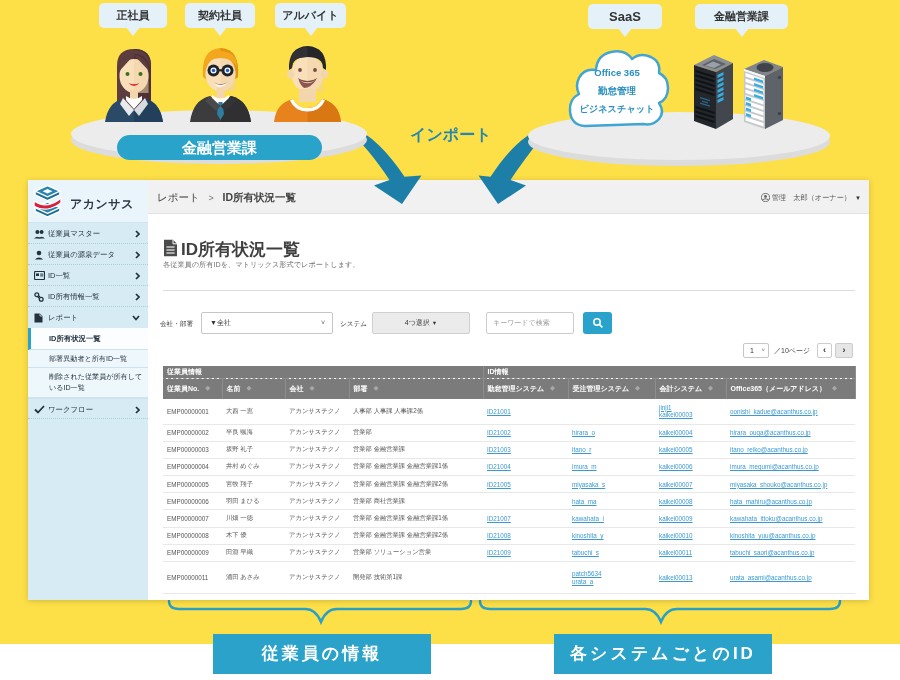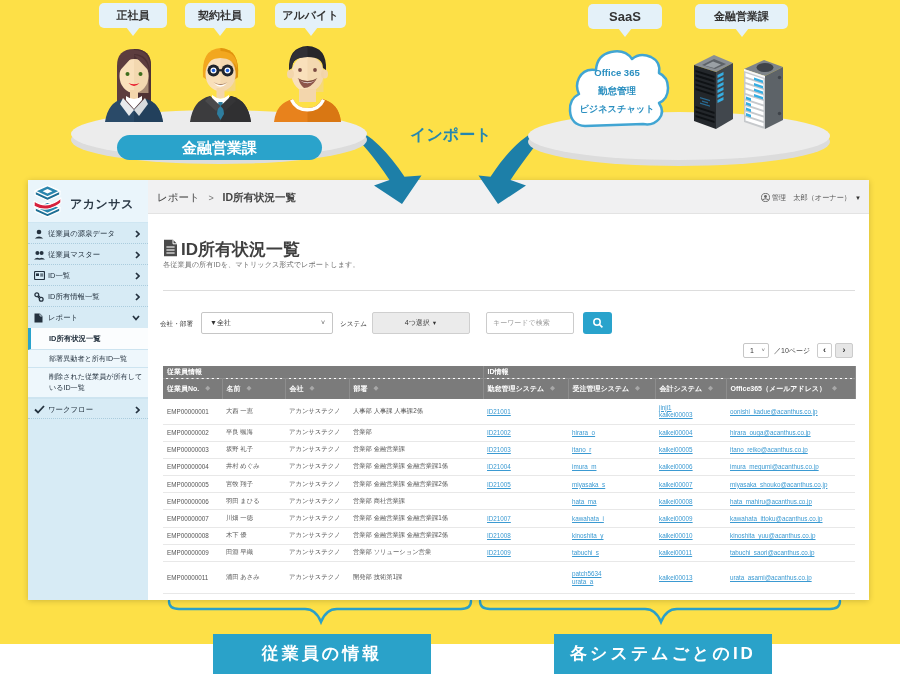--- a/index.html
+++ b/index.html
@@ -215,32 +215,32 @@
       <div style="position:absolute; right:8px; top:13px; font-size:7.2px; color:#555;">
         <svg width="9" height="9" viewBox="0 0 12 12" style="vertical-align:-2px;">
             <circle cx="6" cy="6" r="5.4" fill="none" stroke="#666" stroke-width="1.2"></circle>
             <circle cx="6" cy="4.6" r="1.9" fill="#666"></circle>
             <path d="M1.8,9.5 Q6,5.8 10.2,9.5" fill="none" stroke="#666" stroke-width="1.4"></path>
           </svg>
         管理　太郎（オーナー）&nbsp;&nbsp;<span style="font-size:6px; color:#333;">▼</span>
       </div>
     </div>
     <div id="sidebar">
-      <div class="mi"><span class="ic"><svg width="10" height="10" viewBox="0 0 10 10">
-              <circle cx="5" cy="3" r="2.3" fill="#24323f"></circle>
-              <path d="M0.8,9.5 Q5,5.5 9.2,9.5 Z" fill="#24323f"></path>
-            </svg></span>従業員の源泉データ<span class="chev"><svg width="5" height="8" viewBox="0 0 5 8">
-              <path d="M1,1 L4,4 L1,7" fill="none" stroke="#24323f" stroke-width="1.7"></path>
-            </svg></span></div>
       <div class="mi"><span class="ic"><svg width="11" height="10" viewBox="0 0 11 10">
               <circle cx="3.4" cy="3" r="2" fill="#24323f"></circle>
               <circle cx="7.6" cy="3" r="2" fill="#24323f"></circle>
               <path d="M0,9.5 Q3.4,5.8 6.8,9.5 Z" fill="#24323f"></path>
               <path d="M4.2,9.5 Q7.6,5.8 11,9.5 Z" fill="#24323f"></path>
             </svg></span>従業員マスター<span class="chev"><svg width="5" height="8" viewBox="0 0 5 8">
+              <path d="M1,1 L4,4 L1,7" fill="none" stroke="#24323f" stroke-width="1.7"></path>
+            </svg></span></div>
+      <div class="mi"><span class="ic"><svg width="10" height="10" viewBox="0 0 10 10">
+              <circle cx="5" cy="3" r="2.3" fill="#24323f"></circle>
+              <path d="M0.8,9.5 Q5,5.5 9.2,9.5 Z" fill="#24323f"></path>
+            </svg></span>従業員の源泉データ<span class="chev"><svg width="5" height="8" viewBox="0 0 5 8">
               <path d="M1,1 L4,4 L1,7" fill="none" stroke="#24323f" stroke-width="1.7"></path>
             </svg></span></div>
       <div class="mi"><span class="ic"><svg width="11" height="9" viewBox="0 0 11 9">
               <rect x="0.5" y="0.5" width="10" height="8" rx="1" fill="none" stroke="#24323f" stroke-width="1.2"></rect>
               <rect x="2" y="2.4" width="3" height="2.6" fill="#24323f"></rect>
               <rect x="6.2" y="2.6" width="3" height="1" fill="#24323f"></rect>
               <rect x="6.2" y="4.4" width="3" height="1" fill="#24323f"></rect>
             </svg></span>ID一覧<span class="chev"><svg width="5" height="8" viewBox="0 0 5 8">
               <path d="M1,1 L4,4 L1,7" fill="none" stroke="#24323f" stroke-width="1.7"></path>
             </svg></span></div>

